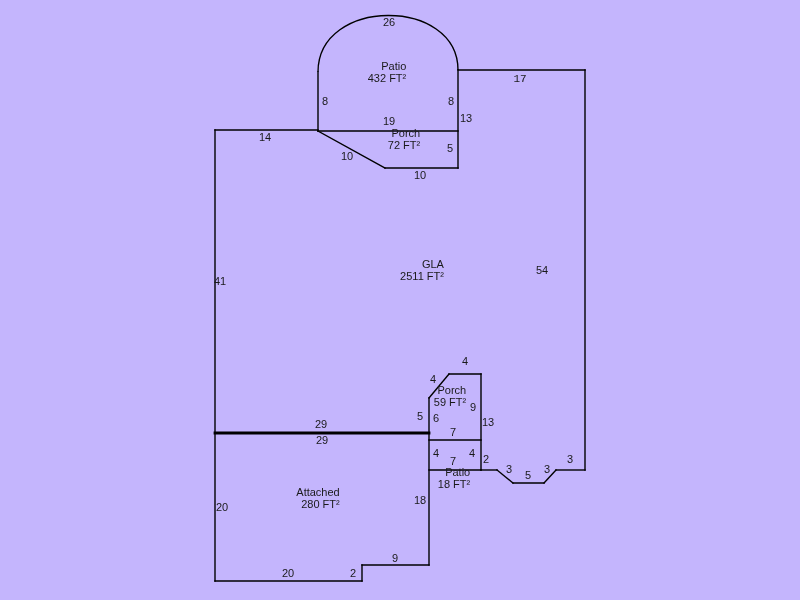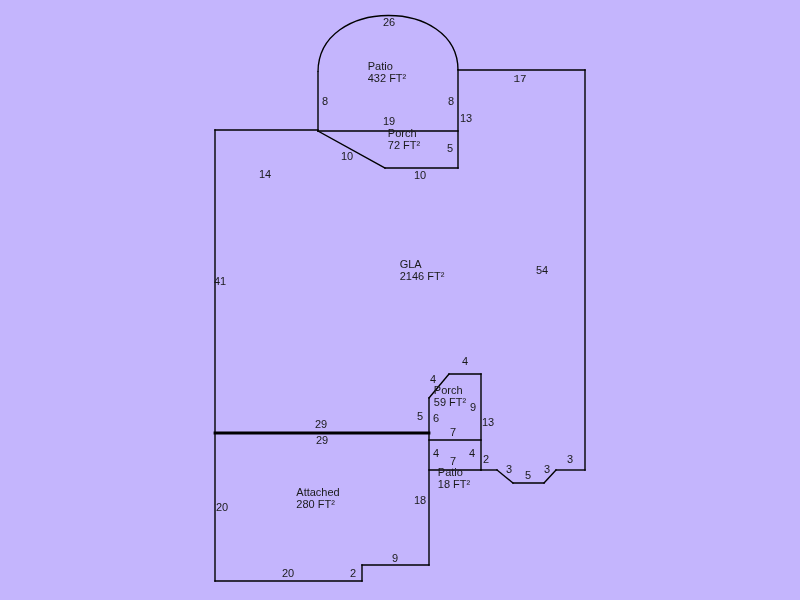--- a/index.html
+++ b/index.html
@@ -26,21 +26,21 @@
     position: absolute;
     transform: translate(-50%, -50%);
     font-size: 11px;
     line-height: 11px;
     color: #1a1a1a;
     white-space: nowrap;
   }
   .area-label {
     position: absolute;
     transform: translateX(-50%);
-    text-align: left;
+    text-align: right;
     font-size: 11px;
     line-height: 12px;
     color: #1a1a1a;
     white-space: nowrap;
   }
 </style>
 </head>
 <body>
 
 <div class="page">
@@ -74,21 +74,21 @@
   <div>
       <div class="dim-label" style="left: 389px; top: 22px;">26</div>
       <div class="dim-label" style="left: 325px; top: 101px;">8</div>
       <div class="dim-label" style="left: 451px; top: 101px;">8</div>
       <div class="dim-label" style="left: 520px; top: 79px; font-family: Liberation Mono, monospace;">17</div>
       <div class="dim-label" style="left: 389px; top: 121px;">19</div>
       <div class="dim-label" style="left: 466px; top: 118px;">13</div>
       <div class="dim-label" style="left: 450px; top: 148px;">5</div>
       <div class="dim-label" style="left: 347px; top: 156px;">10</div>
       <div class="dim-label" style="left: 420px; top: 175px;">10</div>
-      <div class="dim-label" style="left: 265px; top: 137px; margin-top: 37px;">14</div>
+      <div class="dim-label" style="left: 265px; top: 137px;">14</div>
       <div class="dim-label" style="left: 220px; top: 281px;">41</div>
       <div class="dim-label" style="left: 542px; top: 270px;">54</div>
       <div class="dim-label" style="left: 321px; top: 424px;">29</div>
       <div class="dim-label" style="left: 322px; top: 440px;">29</div>
       <div class="dim-label" style="left: 465px; top: 361px;">4</div>
       <div class="dim-label" style="left: 433px; top: 379px;">4</div>
       <div class="dim-label" style="left: 420px; top: 416px;">5</div>
       <div class="dim-label" style="left: 436px; top: 418px;">6</div>
       <div class="dim-label" style="left: 473px; top: 407px;">9</div>
       <div class="dim-label" style="left: 488px; top: 422px;">13</div>
@@ -109,21 +109,21 @@
       <div class="area-label" style="left: 387px; top: 60px;">
         <div>Patio</div>
         <div>432 FT²</div>
       </div>
       <div class="area-label" style="left: 404px; top: 127px;">
         <div>Porch</div>
         <div>72 FT²</div>
       </div>
       <div class="area-label" style="left: 422px; top: 258px;">
         <div>GLA</div>
-        <div>2146 FT²</div>
+        <div>2511 FT²</div>
       </div>
       <div class="area-label" style="left: 450px; top: 384px;">
         <div>Porch</div>
         <div>59 FT²</div>
       </div>
       <div class="area-label" style="left: 454px; top: 466px;">
         <div>Patio</div>
         <div>18 FT²</div>
       </div>
       <div class="area-label" style="left: 318px; top: 486px;">

